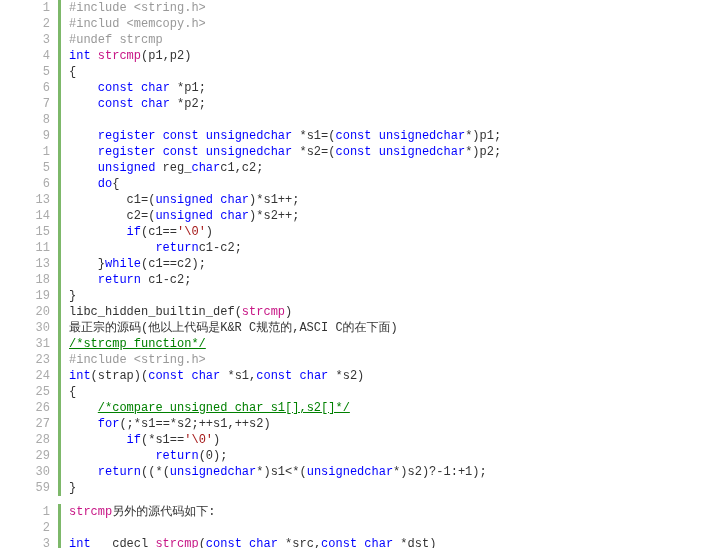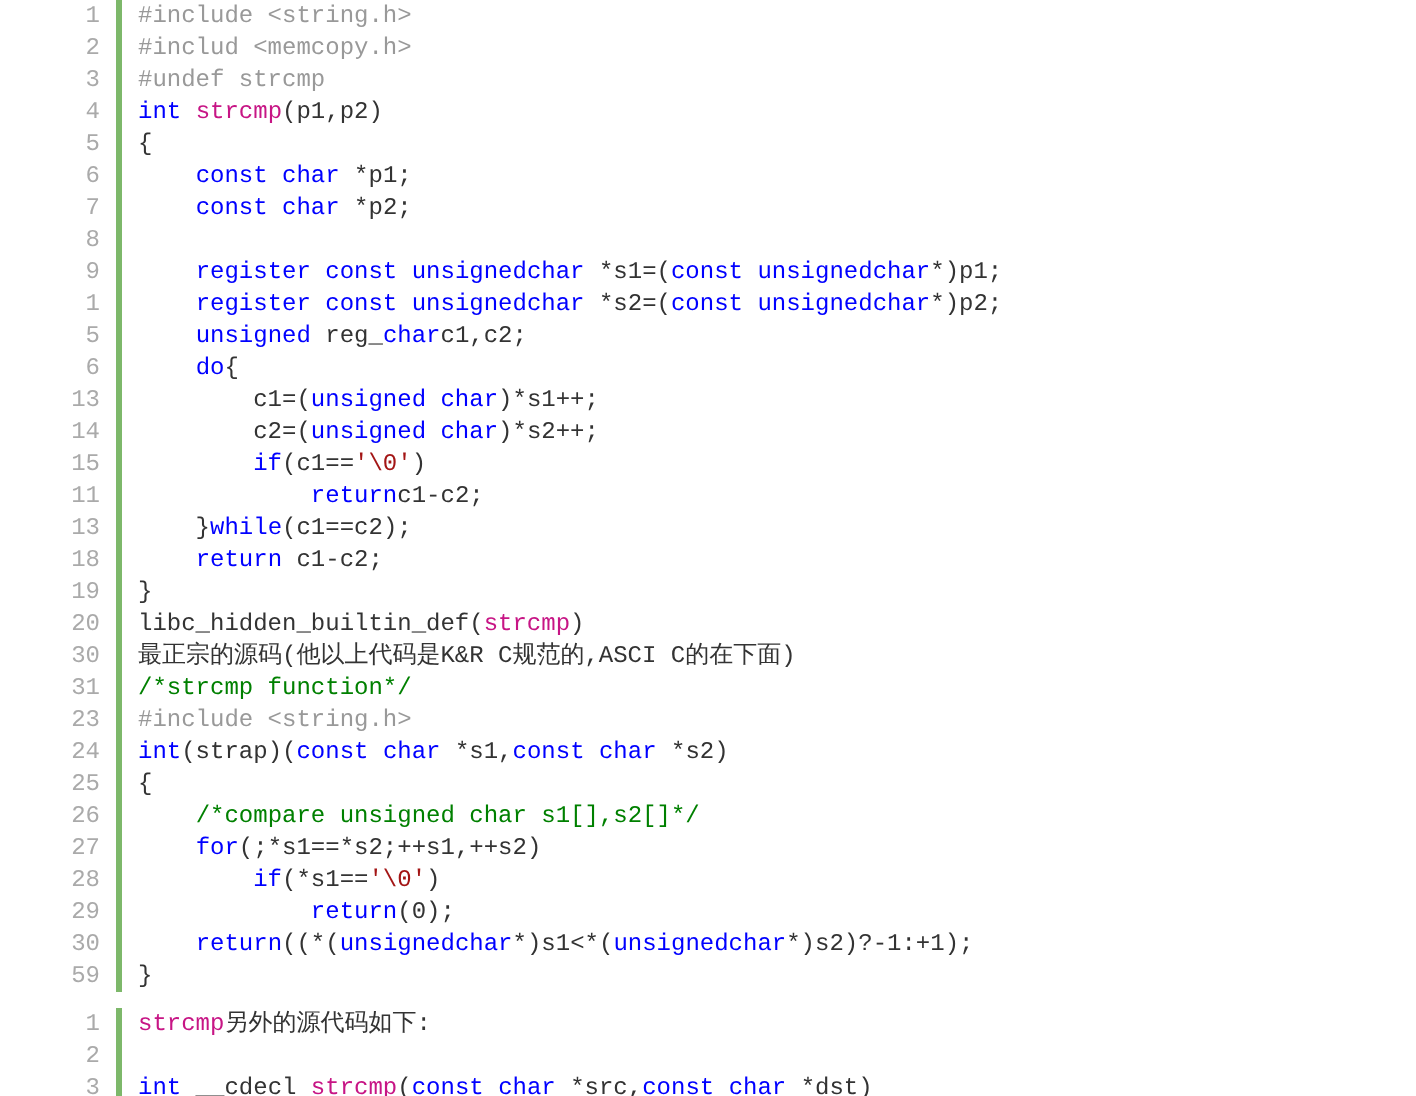--- a/index.html
+++ b/index.html
@@ -37,21 +37,21 @@
     white-space: pre;
     flex: 1;
   }
   .code .line {
     height: 16px;
   }
   .pp { color: #999; } 
   .kw { color: #0000ff; } 
   .fn { color: #c71585; } 
   .ch { color: #a31515; } 
-  .cm { color: #008000; }
+  .cm { color: #008000; text-decoration: underline; }
   .txt { color: #333; }
 </style>
 </head>
 <body>
 
 <div class="code-block">
   <div class="gutter" id="gutter1">
       <div class="ln">1</div>
       <div class="ln">2</div>
       <div class="ln">3</div>

